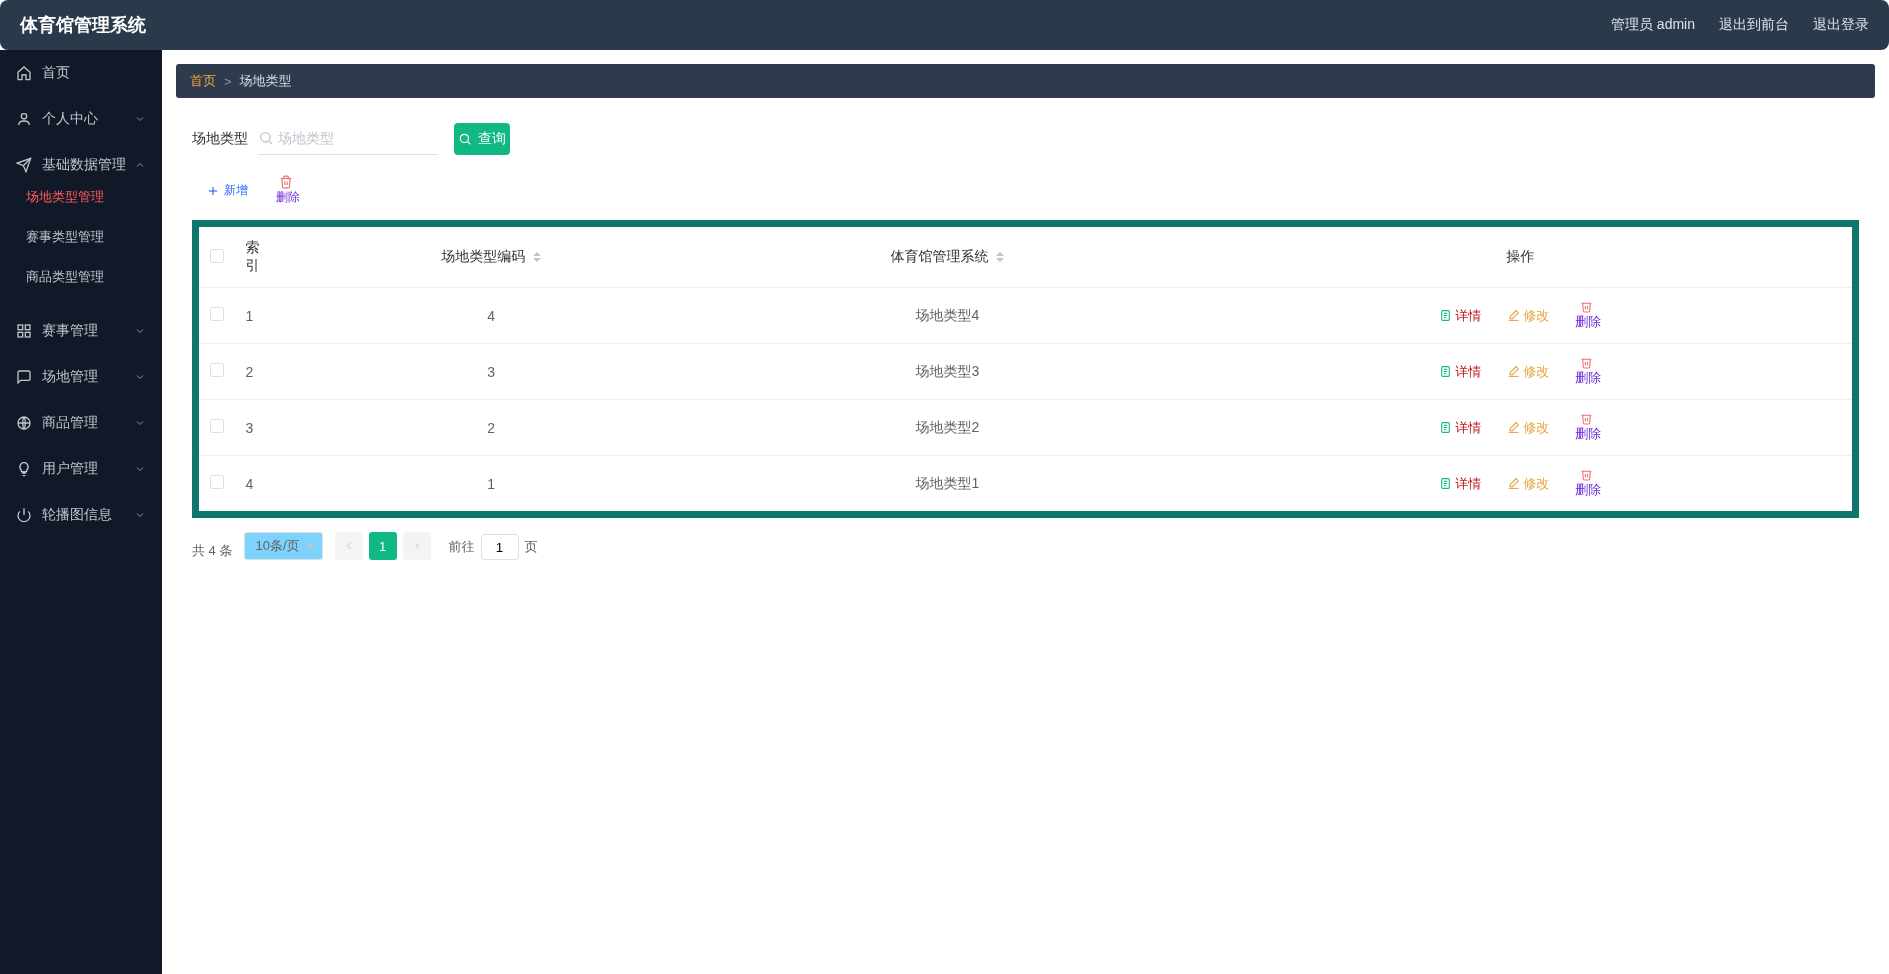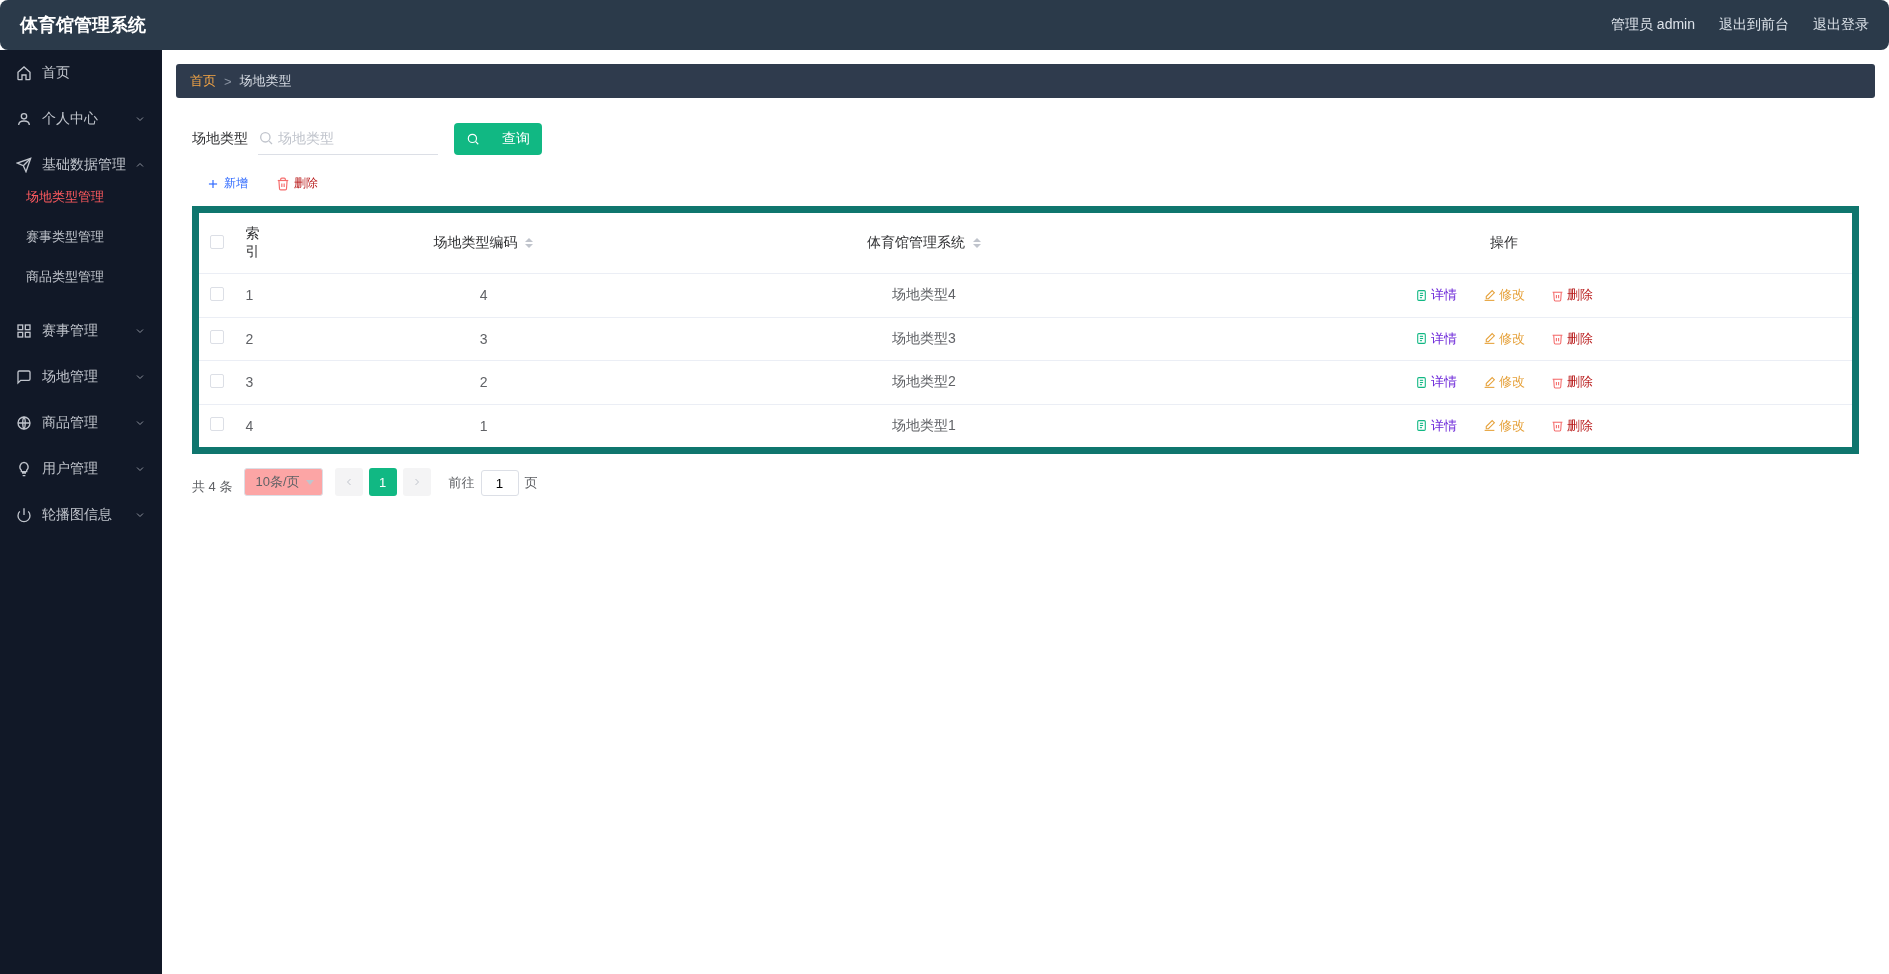--- a/index.html
+++ b/index.html
@@ -31,30 +31,30 @@
 
   
   .content-wrap { padding: 10px 30px 30px 30px; }
 
   .filter-row { display: flex; align-items: center; margin-bottom: 14px; }
   .filter-label { font-size: 14px; color: #303133; margin-right: 10px; }
   .input-wrap { position: relative; display: inline-flex; align-items: center; border-bottom: 1px solid #dcdfe6; width: 180px; margin-right: 16px; }
   .input-wrap .in-icon { width: 16px; height: 16px; color: #c0c4cc; margin-right: 4px; }
   .input-wrap input { border: none; outline: none; height: 32px; font-size: 14px; width: 100%; background: transparent; }
   .input-wrap input::placeholder { color: #c0c4cc; }
-  .btn { display: inline-flex; align-items: center; justify-content: center; height: 32px; padding: 0 12px; border-radius: 4px; font-size: 14px; cursor: pointer; border: none; gap: 16px; }
+  .btn { display: inline-flex; align-items: center; justify-content: center; height: 32px; padding: 0 4px; border-radius: 4px; font-size: 14px; cursor: pointer; border: none; }
   .btn-primary { background: #11b883; color: #fff; }
   .btn-primary .btn-icon { width: 14px; height: 14px; margin-right: 6px; }
 
   .action-row { display: flex; align-items: center; padding: 6px 14px 14px 14px; gap: 28px; }
   .link-btn { display: inline-flex; align-items: center; cursor: pointer; font-size: 12px; }
   .link-btn .lb-icon { width: 14px; height: 14px; margin-right: 4px; }
   .link-blue { color: #2d68ff; }
-  .link-red { color: #b91c1c; }
-  .link-green { color: #6d28d9; justify-content: flex-end; }
+  .link-red { color: #6d28d9; flex-direction: column; }
+  .link-green { color: #b91c1c; justify-content: flex-end; }
   .link-orange { color: #e6a23c; }
 
   
   .tbl { width: 100%; border-collapse: collapse; border: 7px solid #0f766e; }
   .tbl th, .tbl td { border-bottom: 1px solid #ebeef5; padding: 12px 10px; font-size: 14px; text-align: center; color: #606266; }
   .tbl th { font-weight: 500; color: #303133; background: #fff; }
   .tbl .col-check { width: 40px; }
   .tbl .col-idx { width: 40px; text-align: left; padding-left: 10px; }
   .tbl td.col-idx { color: #606266; }
   .chk { width: 14px; height: 14px; border: 1px solid #dcdfe6; border-radius: 2px; display: inline-block; cursor: pointer; }
@@ -62,21 +62,21 @@
   .sort-caret { width: 0; height: 0; border-left: 4px solid transparent; border-right: 4px solid transparent; }
   .sort-caret.up { border-bottom: 4px solid #c0c4cc; margin-bottom: 2px; }
   .sort-caret.down { border-top: 4px solid #c0c4cc; }
   .op-cell { display: inline-flex; gap: 26px; justify-content: center; }
   .op-link { display: inline-flex; align-items: center; font-size: 13px; cursor: pointer; }
   .op-link .op-icon { width: 13px; height: 13px; margin-right: 3px; }
 
   
   .pager { display: flex; align-items: flex-end; margin-top: 14px; font-size: 13px; color: #606266; }
   .pager .total { margin-right: 12px; }
-  .pager .size-select { height: 28px; border: 1px solid #dcdfe6; border-radius: 3px; padding: 0 22px 0 10px; margin-right: 12px; display: inline-flex; align-items: center; position: relative; cursor: pointer; background: #fca5a5; }
+  .pager .size-select { height: 28px; border: 1px solid #dcdfe6; border-radius: 3px; padding: 0 22px 0 10px; margin-right: 12px; display: inline-flex; align-items: center; position: relative; cursor: pointer; background: #7dd3fc; }
   .pager .size-select::after { content: ""; position: absolute; right: 8px; top: 11px; width: 0; height: 0; border-left: 4px solid transparent; border-right: 4px solid transparent; border-top: 5px solid #c0c4cc; }
   .pager .pg-btn { width: 28px; height: 28px; display: inline-flex; align-items: center; justify-content: center; background: #f4f4f5; color: #c0c4cc; border-radius: 3px; margin-right: 6px; cursor: pointer; }
   .pager .pg-num { width: 28px; height: 28px; display: inline-flex; align-items: center; justify-content: center; border-radius: 3px; margin-right: 6px; cursor: pointer; }
   .pager .pg-num.active { background: #11b883; color: #fff; }
   .pager .jump { margin-left: 12px; display: inline-flex; align-items: center; }
   .pager .jump input { width: 38px; height: 26px; border: 1px solid #dcdfe6; border-radius: 3px; text-align: center; margin: 0 6px; outline: none; }
 
   svg { display: block; }
 </style>
 </head>

